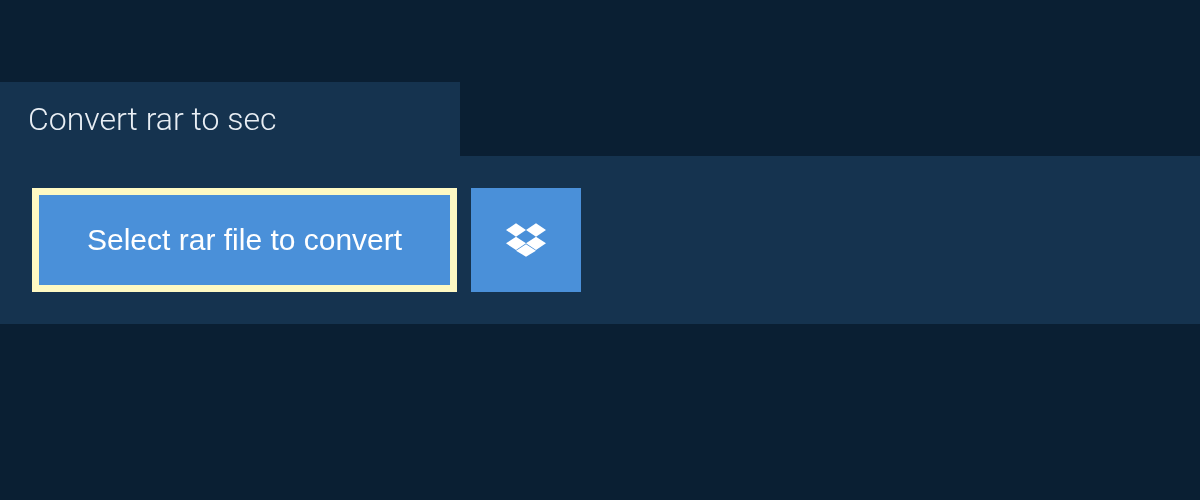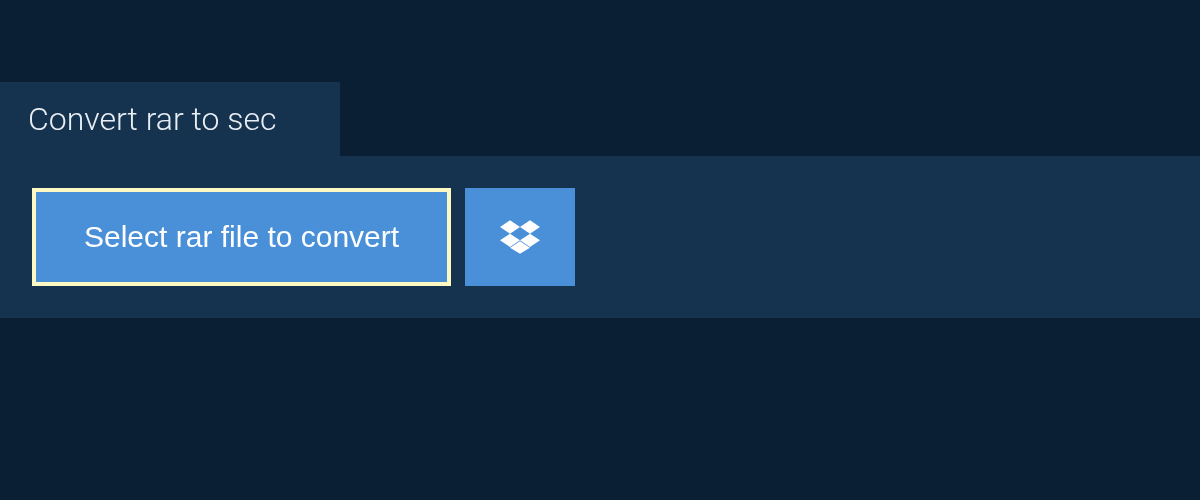--- a/index.html
+++ b/index.html
@@ -17,34 +17,34 @@
     .tab-container {
       padding-top: 82px;
     }
     .tab {
       background: #15334f;
       color: #e8eef4;
       font-size: 32px;
       font-weight: 300;
       padding: 18px 28px;
       display: inline-block;
-      width: 340px;
+      width: 460px;
     }
     .panel {
       background: #15334f;
       padding: 32px;
       width: 100%;
     }
     .button-row {
       display: flex;
       gap: 14px;
       align-items: stretch;
     }
     .select-button-wrapper {
-      border: 4px solid #fef9c3;
+      border: 7px solid #fef9c3;
       display: inline-block;
     }
     .select-button {
       background: #4a90d9;
       color: #ffffff;
       font-size: 30px;
       font-weight: 300;
       padding: 28px 48px;
       border: none;
       cursor: pointer;

